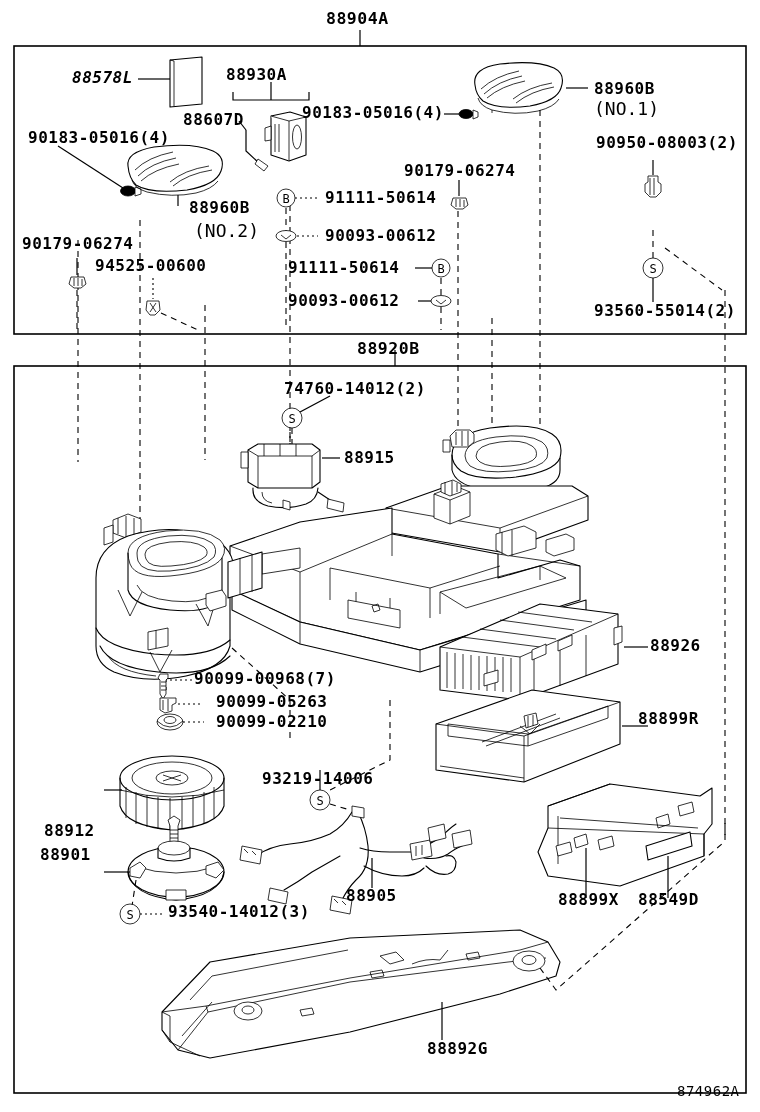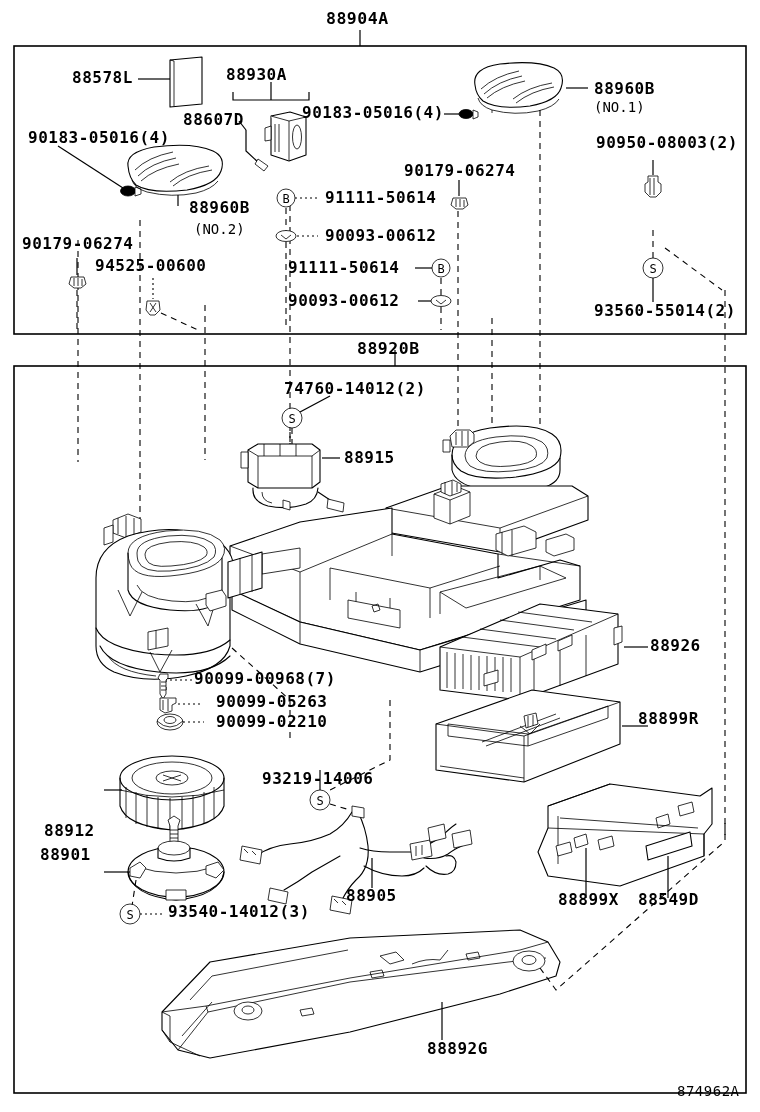--- a/index.html
+++ b/index.html
@@ -31,21 +31,21 @@
     white-space: pre;
     font-family: "DejaVu Sans Mono", "Liberation Mono", monospace;
     font-weight: bold;
     font-size: 16px;
     letter-spacing: 0.5px;
     color: #000;
     line-height: 1;
   }
   .lbl.sub {
     font-weight: normal;
-    font-size: 14px;
+    font-size: 18px;
     letter-spacing: 0px;
   }
   .lbl.tiny {
     font-weight: normal;
     font-size: 14px;
     letter-spacing: 0.5px;
   }
   .lbl.hdr {
     font-size: 16.5px;
     font-weight: bold;
@@ -480,21 +480,21 @@
     </g>
 
     <g>
       <path class="dash" d="M725 840 L725 820"></path>
     </g>
 
   </svg>
 
   <div class="lbl hdr" style="left:326px; top:11px;">88904A</div>
 
-  <div class="lbl" style="left:72px; top:70px;">88578L</div>
+  <div class="lbl" style="left:72px; top:70px;font-style:italic;">88578L</div>
 
   <div class="lbl" style="left:226px; top:67px;">88930A</div>
 
   <div class="lbl" style="left:183px; top:112px;">88607D</div>
 
   <div class="lbl" style="left:302px; top:105px;">90183-05016(4)</div>
 
   <div class="lbl" style="left:28px; top:130px;">90183-05016(4)</div>
 
   <div class="lbl" style="left:594px; top:81px;">88960B</div>

